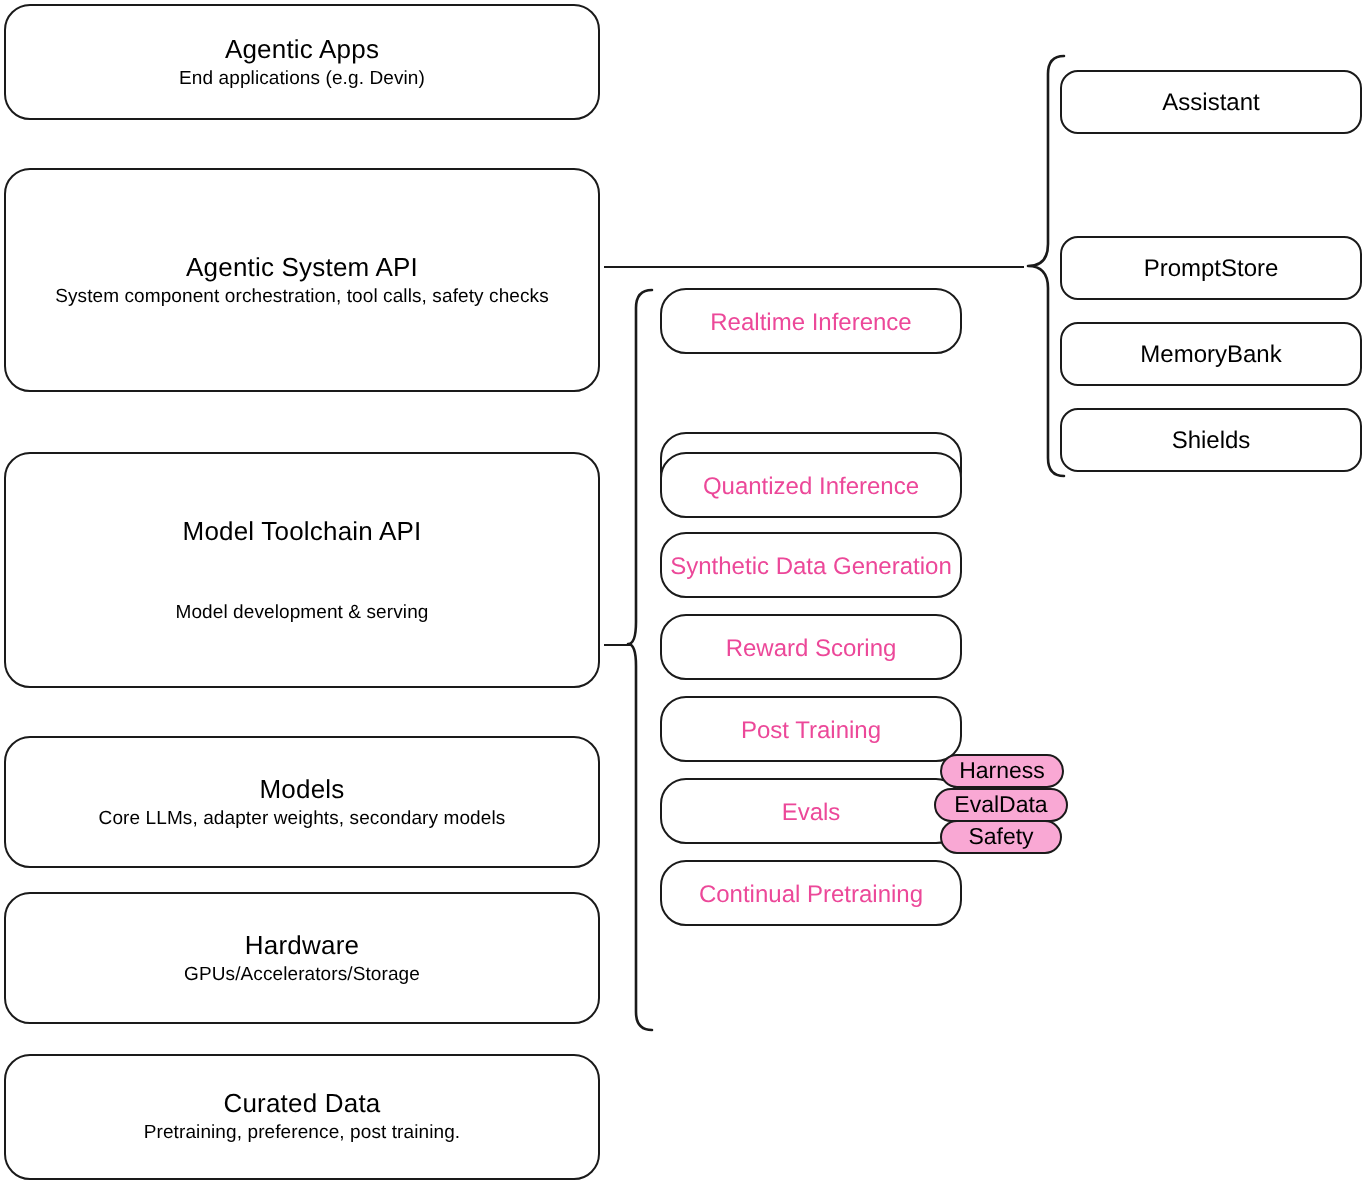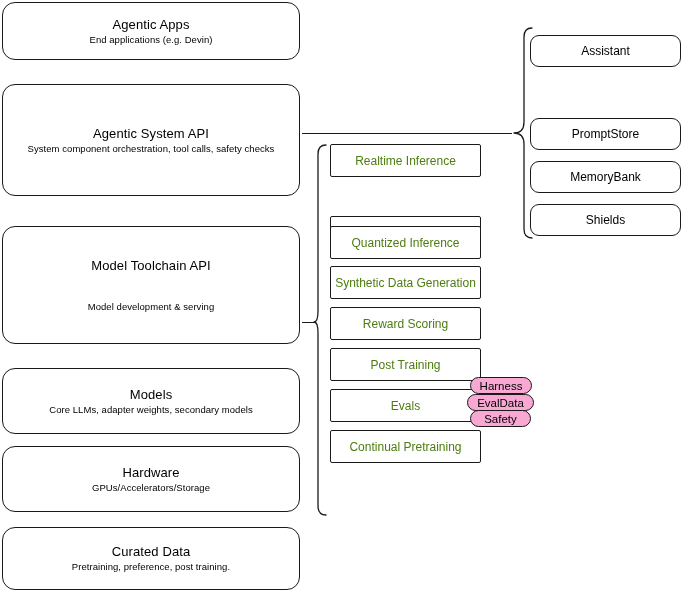--- a/index.html
+++ b/index.html
@@ -47,26 +47,26 @@
   .layer .subtitle {
     font-size: 9.5px;
     color: #000000;
     line-height: 13px;
     margin-top: 0;
     letter-spacing: .05px;
   }
 
   
   .cap {
-    border-radius: 2px;
+    border-radius: 13px;
     left: 330px;
     width: 151px;
     height: 33px;
     font-size: 12px;
-    color: #4d7c0f;
+    color: #ec4899;
   }
 
   
   .comp {
     border-radius: 9px;
     left: 530px;
     width: 151px;
     height: 32px;
     font-size: 12px;
     color: #000000;

